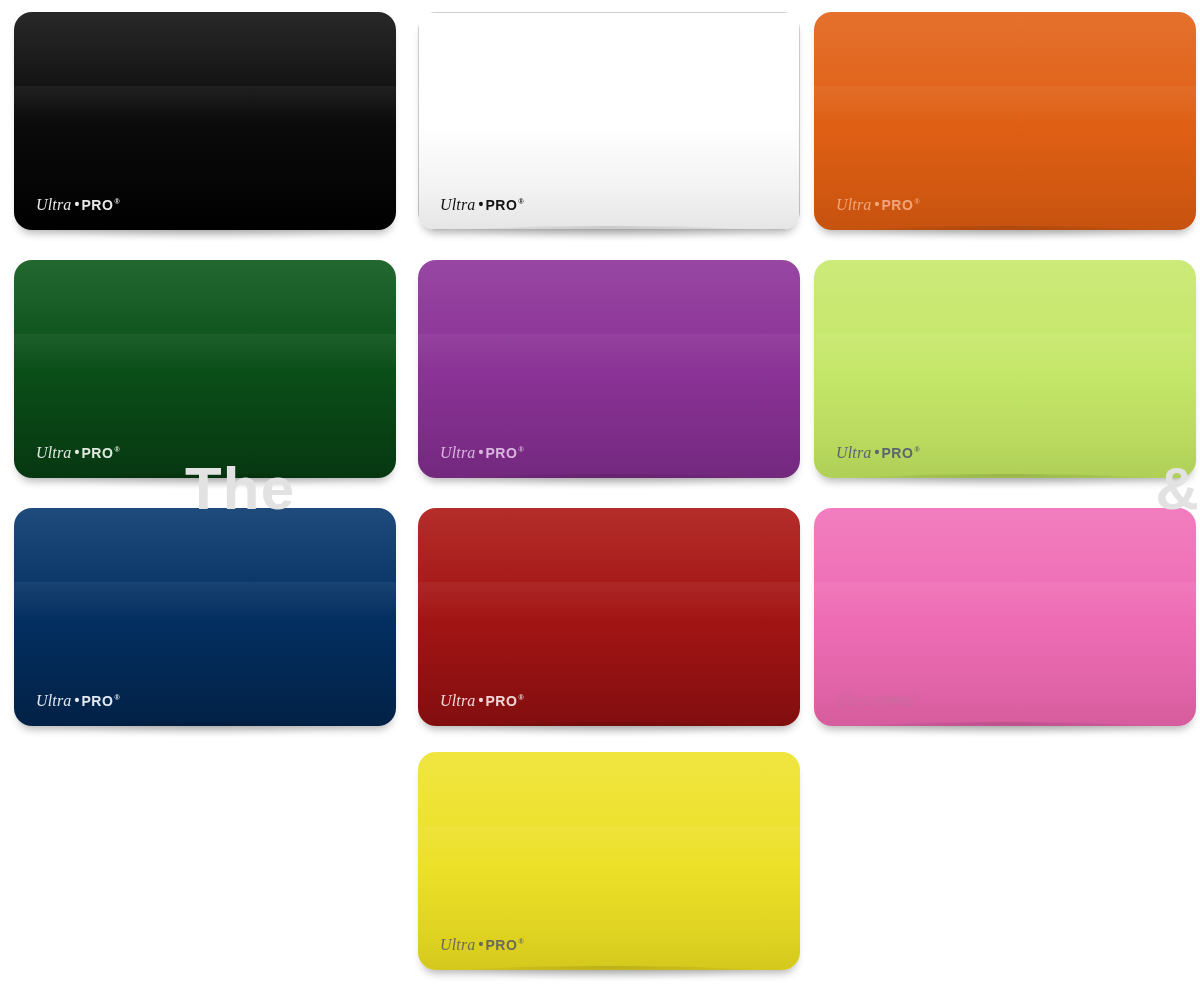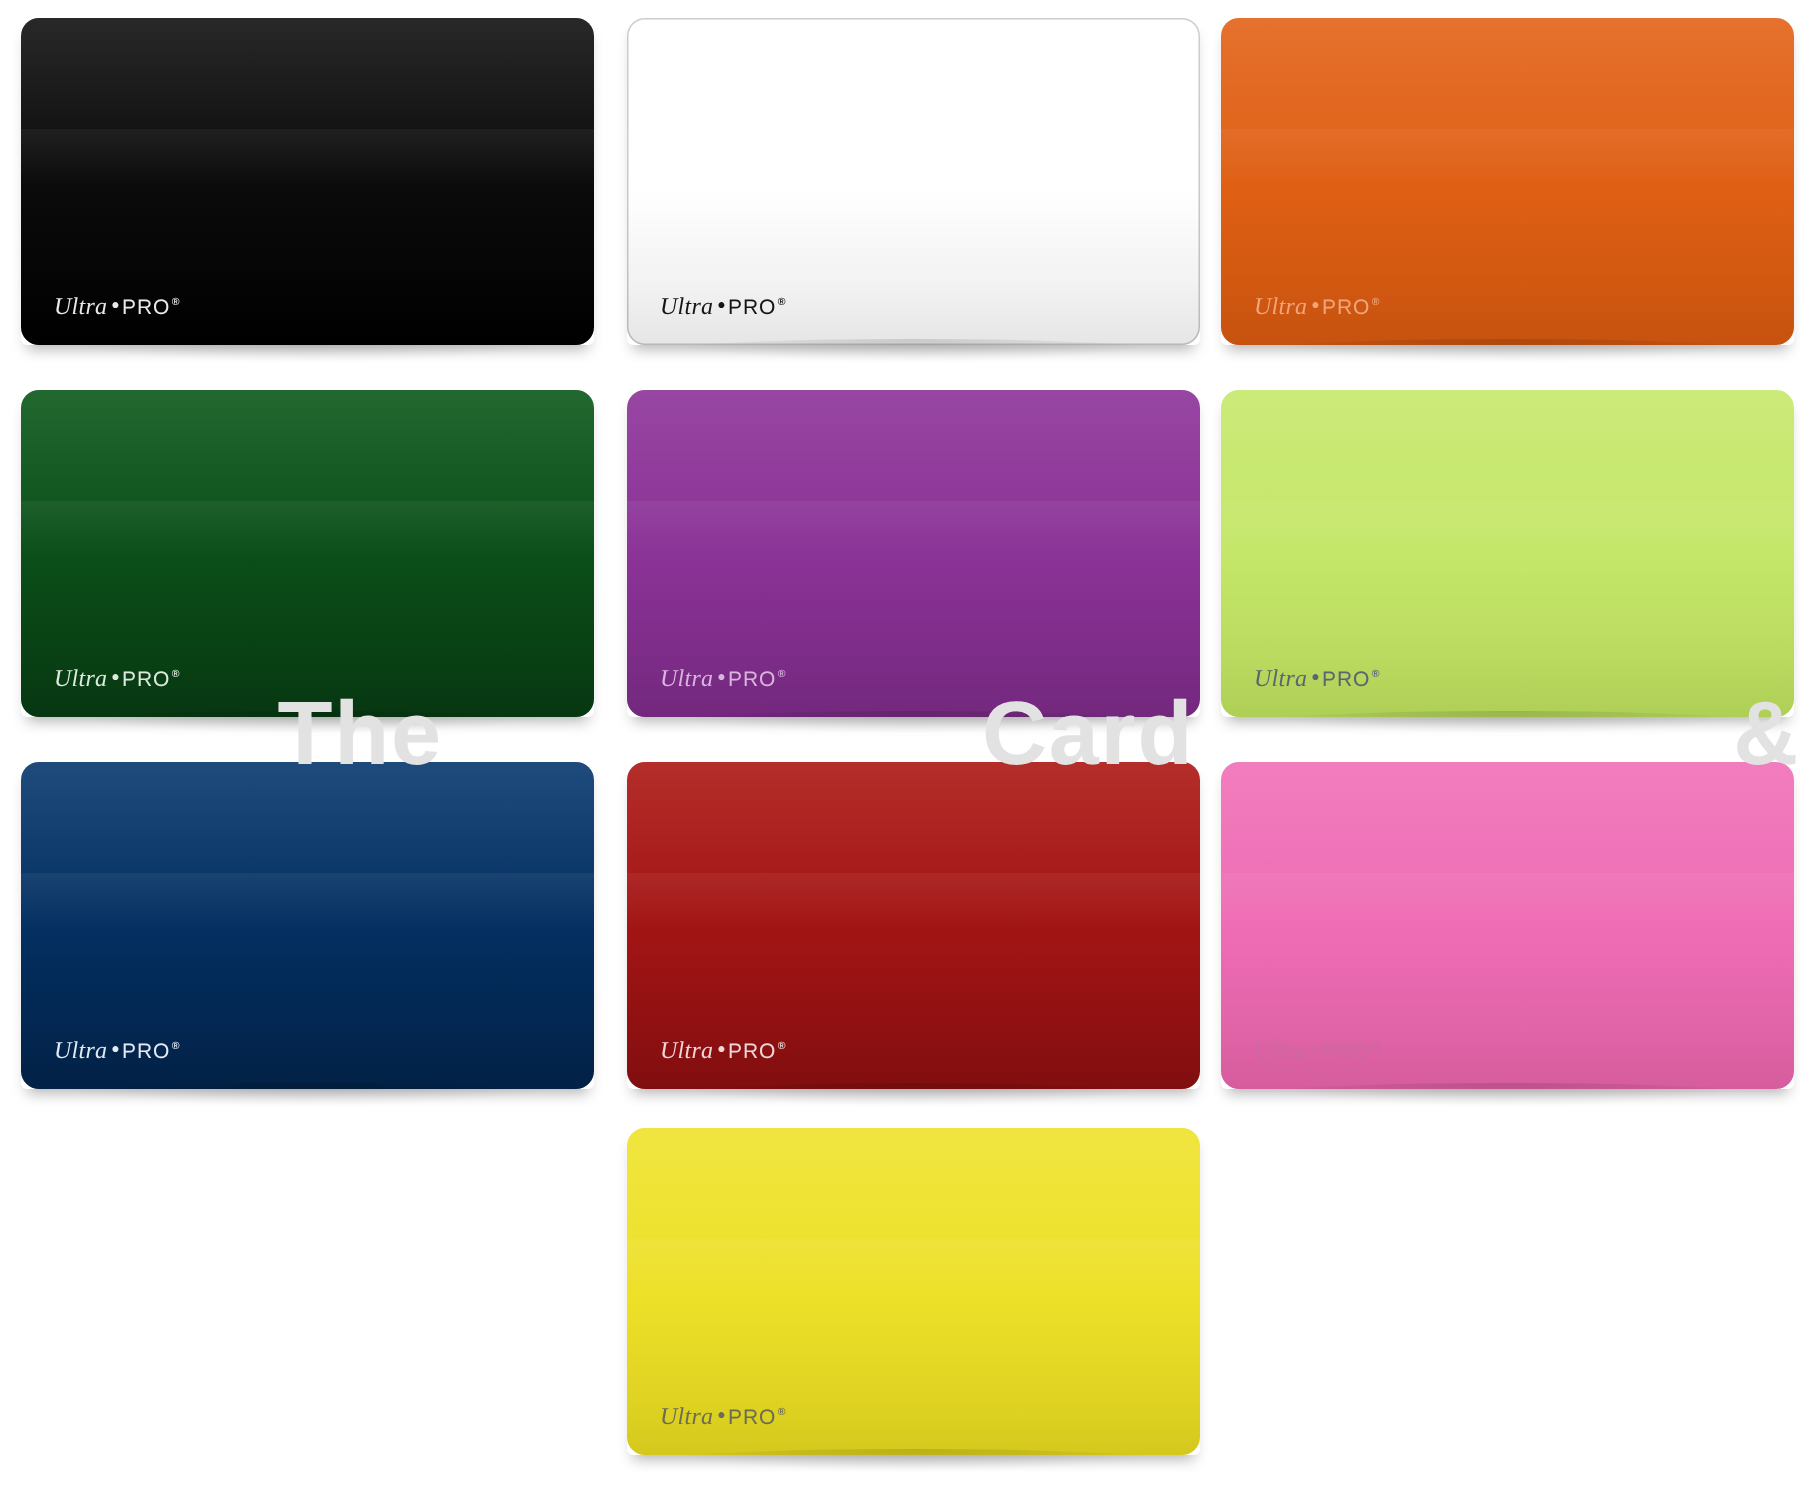--- a/index.html
+++ b/index.html
@@ -52,21 +52,21 @@
 
   
   .mat-wrap{
     position:absolute;
     left:14px; top:12px;
     width:382px; height:218px;
   }
   .mat{
     position:absolute;
     inset:0;
-    border-radius:4px;
+    border-radius:18px;
     overflow:hidden;
     box-shadow:0 7px 9px -4px rgba(0,0,0,0.30);
   }
   .mat .surface{
     position:absolute;
     inset:0;
     border-radius:12px;
   }
   
   .mat .sheen{
@@ -112,21 +112,21 @@
     font-family:"Liberation Sans", sans-serif;
     font-size:14px;
     font-weight:700;
     margin:0 2px 0 3px;
     position:relative;
     top:-1px;
   }
   .logo .pro{
     font-family:"Liberation Sans", sans-serif;
     font-size:14px;
-    font-weight:400;
+    font-weight:700;
     letter-spacing:0.04em;
     text-align:right;
   }
   .logo .reg{
     font-family:"Liberation Sans", sans-serif;
     font-size:7px;
     font-weight:700;
     position:relative;
     top:-6px;
     left:1px;
@@ -307,15 +307,14 @@
             <span class="reg">®</span>
           </div>
         </div>
         <div class="reflect"></div>
       </div>
     </div>
   </div>
 
 <div class="watermark" style="color: rgb(226, 226, 226);">
     <span>The</span>
-    <span>Card</span>
     <span>&amp;</span>
   </div>
 
 </body></html>

